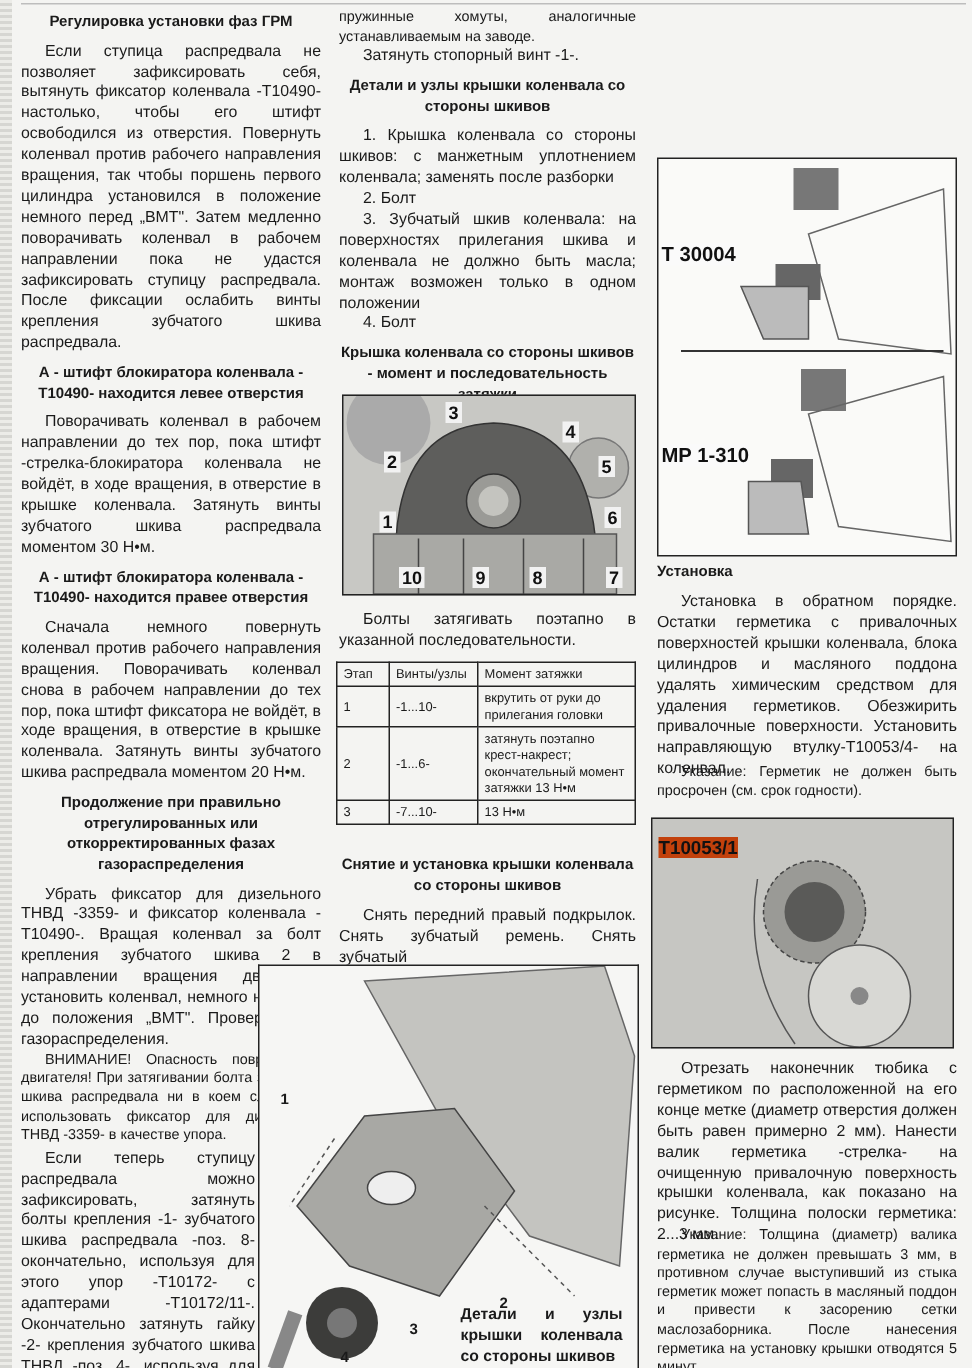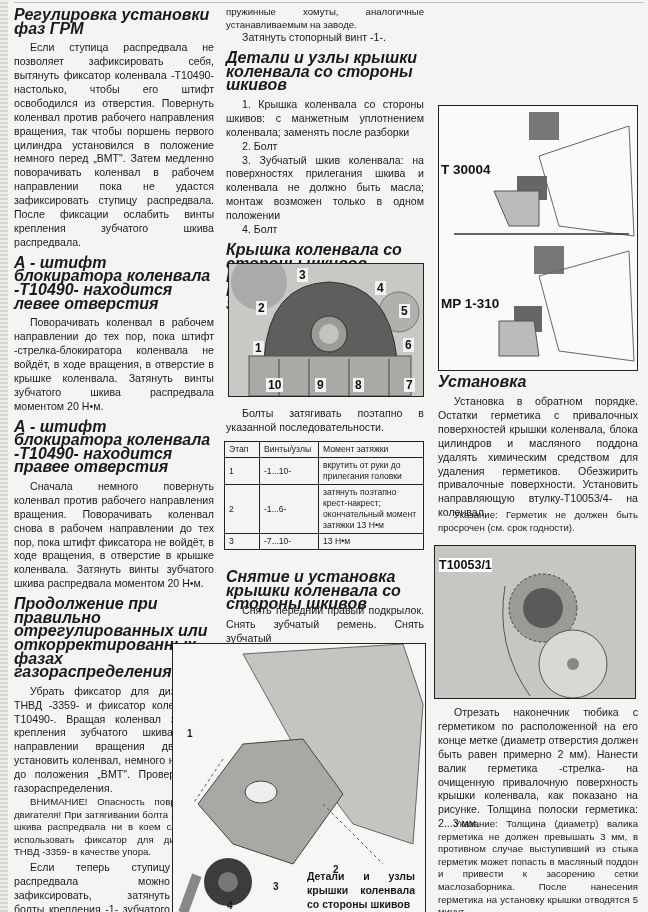--- a/index.html
+++ b/index.html
@@ -12,42 +12,42 @@
   .page { position: absolute; left: 0; top: 0; width: 648px; height: 912px; }
   .top-rule { position: absolute; left: 14px; right: 4px; top: 2px; height: 1px; background: #bdbdbd; }
   .left-edge { position: absolute; left: 0; top: 0; width: 8px; height: 912px;
     background: repeating-linear-gradient(0deg, #d6d6d2 0 2px, #ecece8 2px 4px); }
   .col { position: absolute; top: 6px; font-size: 10.6px; line-height: 13.9px; }
   .col1 { left: 14px; width: 200px; }
   .col2 { left: 226px; width: 198px; }
   .col3 { left: 438px; width: 200px; }
   p { margin: 0; text-align: justify; }
   .ind { text-indent: 16px; }
-  .h { font-weight: bold; font-style: italic; font-size: 16px; line-height: 13.6px; margin: 6px 0 6px 0; }
+  .h { font-weight: bold; font-size: 10px; line-height: 13.6px; margin: 6px 0 6px 0; text-align: center; }
   .note { font-size: 9.6px; line-height: 12.6px; }
   .abs { position: absolute; }
   .fig { position: absolute; border: 1.5px solid #222; background: #cfcfcc; overflow: hidden; }
   .lbl { position: absolute; background: #f2f2f2; font-weight: bold; font-size: 12px; padding: 0 2px; line-height: 14px; color: #111; }
   .tool-lbl { position: absolute; font-weight: bold; font-size: 13.5px; color: #111; background: #fafafa; }
   table.tq { border-collapse: collapse; width: 200px; font-size: 8.6px; line-height: 11px; border-radius: 31px; }
   table.tq td, table.tq th { border: 1.3px solid #222; padding: 2px 4px; vertical-align: middle; text-align: left; font-weight: normal; }
   .caption-fig { position: absolute; font-weight: bold; font-size: 10.5px; line-height: 14px; text-align: justify; }
 </style>
 </head>
 <body>
 
 <div class="page">
   <div class="left-edge"></div>
   <div class="top-rule"></div>
 
   <div class="col col1">
     <div class="h" style="margin-top:2px">Регулировка установки фаз ГРМ</div>
     <p class="ind">Если ступица распредвала не позволяет зафиксировать себя, вытянуть фиксатор коленвала -T10490- настолько, чтобы его штифт освободился из отверстия. Повернуть коленвал против рабочего направления вращения, так чтобы поршень первого цилиндра установился в положение немного перед „ВМТ". Затем медленно поворачивать коленвал в рабочем направлении пока не удастся зафиксировать ступицу распредвала. После фиксации ослабить винты крепления зубчатого шкива распредвала.</p>
     <div class="h">А - штифт блокиратора коленвала -T10490- находится левее отверстия</div>
-    <p class="ind">Поворачивать коленвал в рабочем направлении до тех пор, пока штифт -стрелка-блокиратора коленвала не войдёт, в ходе вращения, в отверстие в крышке коленвала. Затянуть винты зубчатого шкива распредвала моментом 20 Н•м.</p>
+    <p class="ind">Поворачивать коленвал в рабочем направлении до тех пор, пока штифт -стрелка-блокиратора коленвала не войдёт, в ходе вращения, в отверстие в крышке коленвала. Затянуть винты зубчатого шкива распредвала моментом 30 Н•м.</p>
     <div class="h">А - штифт блокиратора коленвала -T10490- находится правее отверстия</div>
     <p class="ind">Сначала немного повернуть коленвал против рабочего направления вращения. Поворачивать коленвал снова в рабочем направлении до тех пор, пока штифт фиксатора не войдёт, в ходе вращения, в отверстие в крышке коленвала. Затянуть винты зубчатого шкива распредвала моментом 20 Н•м.</p>
     <div class="h">Продолжение при правильно отрегулированных или откорректированных фазах газораспределения</div>
     <p class="ind">Убрать фиксатор для дизельного ТНВД -3359- и фиксатор коленвала -T10490-. Вращая коленвал за болт крепления зубчатого шкива 2 в направлении вращения двигателя, установить коленвал, немного не дойдя до положения „ВМТ". Проверка фаз газораспределения.</p>
     <p class="note ind" style="width:200px"><span>ВНИМАНИЕ!</span><span> Опасность повреждения двигателя! При затягивании болта зубчатого шкива распредвала ни в коем случае не использовать фиксатор для дизельного ТНВД -3359- в качестве упора.</span></p>
     <p class="ind" style="width:156px;margin-top:2px">Если теперь ступицу распредвала можно зафиксировать, затянуть болты крепления -1- зубчатого шкива распредвала -поз. 8- окончательно, используя для этого упор -T10172- с адаптерами -T10172/11-. Окончательно затянуть гайку -2- крепления зубчатого шкива ТНВД -поз. 4-, используя для этого упор -T10051-. Проверка фаз газораспределения.</p>
 
   </div>
 
   <div class="col col2">
@@ -160,18 +160,18 @@
 
   <div class="fig" style="left:434px;top:545px;width:200px;height:152px;background:#bdbdb9">
     <svg width="200" height="152">
       <rect width="200" height="152" fill="#c6c6c2"></rect>
       <circle cx="108" cy="62" r="34" fill="#9a9a96" stroke="#444" stroke-dasharray="3,2"></circle>
       <circle cx="108" cy="62" r="20" fill="#5a5a58"></circle>
       <circle cx="138" cy="118" r="34" fill="#d8d8d4" stroke="#555"></circle>
       <circle cx="138" cy="118" r="6" fill="#888"></circle>
       <path d="M70 40 Q60 100 95 150" fill="none" stroke="#555"></path>
     </svg>
-    <span class="tool-lbl" style="left:4px;top:12px;font-size:12.5px;background:#ffffff">T10053/1</span>
+    <span class="tool-lbl" style="left:4px;top:12px;font-size:12.5px;background:#c2410c">T10053/1</span>
   </div>
 
   <p class="ind abs" style="left:438px;top:706px;width:200px;font-size:10.6px;line-height:13.9px">Отрезать наконечник тюбика с герметиком по расположенной на его конце метке (диаметр отверстия должен быть равен примерно 2 мм). Нанести валик герметика -стрелка- на очищенную привалочную поверхность крышки коленвала, как показано на рисунке. Толщина полоски герметика: 2...3 мм.</p>
   <p class="note ind abs" style="left:438px;top:818px;width:200px">Указание: Толщина (диаметр) валика герметика не должен превышать 3 мм, в противном случае выступивший из стыка герметик может попасть в масляный поддон и привести к засорению сетки маслозаборника. После нанесения герметика на установку крышки отводятся 5 минут.</p>
 </div>
 
 </body></html>

